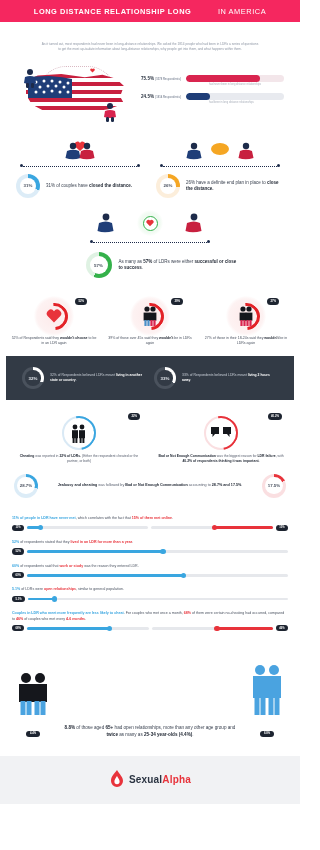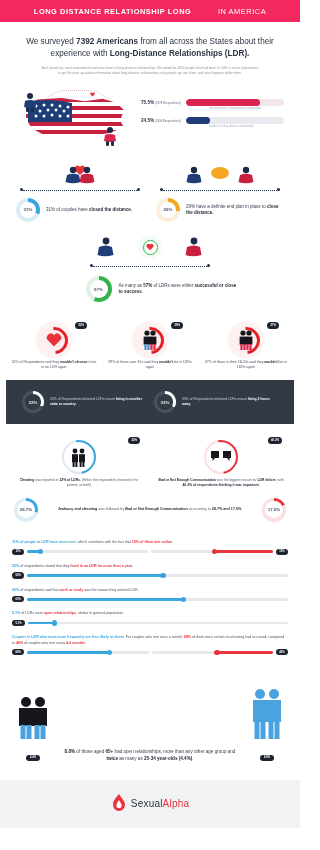--- a/index.html
+++ b/index.html
@@ -257,38 +257,35 @@
     display: inline-block; background: #1d2430; color: #fff;
     border-radius: 6px; font-size: 2.7px; font-weight: bold; padding: 1.6px 3.6px;
     margin-top: 2px;
   }
 
   
   .footer {
     background: #f1f2f4; padding: 13px 0 15px;
     display: flex; align-items: center; justify-content: center; gap: 4px;
   }
-  .brand-name { font-size: 10px; font-weight: normal; color: #2b3442; letter-spacing: .2px; }
+  .brand-name { font-size: 10px; font-weight: bold; color: #2b3442; letter-spacing: .2px; }
   .brand-name .accent { color: #e8333b; }
 </style>
 </head>
 <body>
 
 <div class="page">
 
   <div class="header-bar">
     <div class="header-title">
       <span>LONG DISTANCE RELATIONSHIP LONG</span><span class="light"> IN AMERICA</span>
     </div>
   </div>
 
   <div class="intro">
-    <div class="intro-lead">
-      <span>We surveyed </span><b>7392 Americans</b><span> from all across the States about their experience with </span><b>Long-Distance Relationships (LDR).</b>
-    </div>
     <div class="intro-sub">As it turned out, most respondents had never been in long-distance relationships. We asked the 1814 people who had been in LDRs a series of questions to get the most up-to-date information about long-distance relationships, why people get into them, and what happens within them.</div>
   </div>
 
   <div class="map-block">
     <div class="map-art">
       <div class="arc"></div>
       <svg class="heart-dot" viewBox="0 0 10 10">
         <path d="M5 9 L1 5 A2.3 2.3 0 0 1 5 2 A2.3 2.3 0 0 1 9 5 Z" fill="#e8333b"></path>
       </svg>
       <div class="flag-shape"></div>

